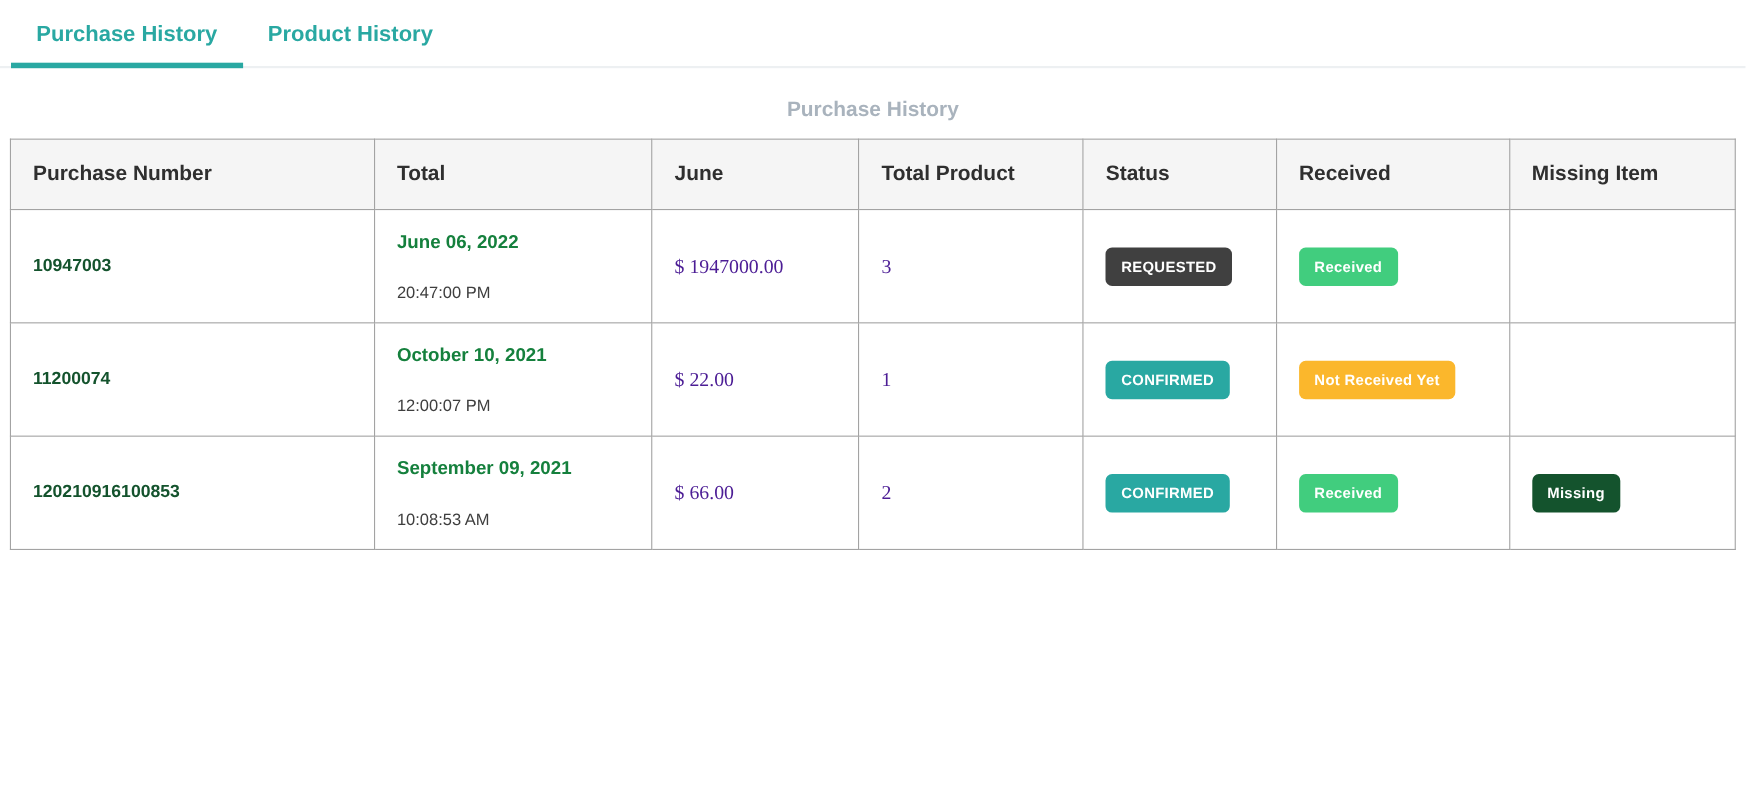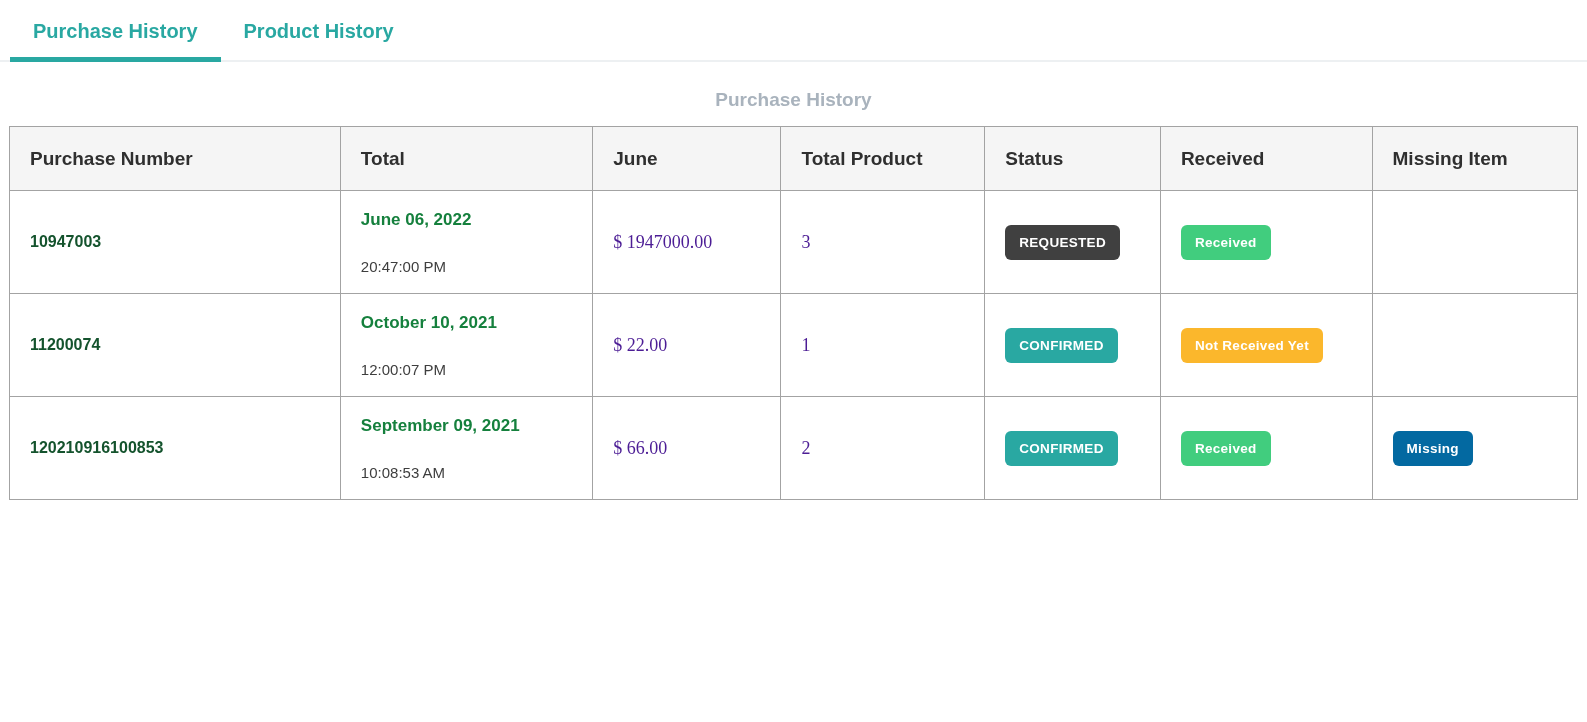--- a/index.html
+++ b/index.html
@@ -138,17 +138,17 @@
         <tr>
           <td class="col-number"><span class="purchase-number">120210916100853</span></td>
           <td class="col-date">
             <div class="date-main">September 09, 2021</div>
             <div class="date-time">10:08:53 AM</div>
           </td>
           <td class="col-total"><span class="total-value">$ 66.00</span></td>
           <td class="col-product"><span class="total-product-value">2</span></td>
           <td class="col-status"><span class="badge" style="background-color: rgb(41, 168, 162);">CONFIRMED</span></td>
           <td class="col-recv"><span class="badge" style="background-color: rgb(65, 205, 126);">Received</span></td>
-          <td class="col-miss"><span class="badge" style="background-color: #0369a1;">Missing</span></td>
+          <td class="col-miss"><span class="badge" style="background-color: #14532d;">Missing</span></td>
         </tr>
       </tbody>
   </table>
 </div>
 
 </body></html>

